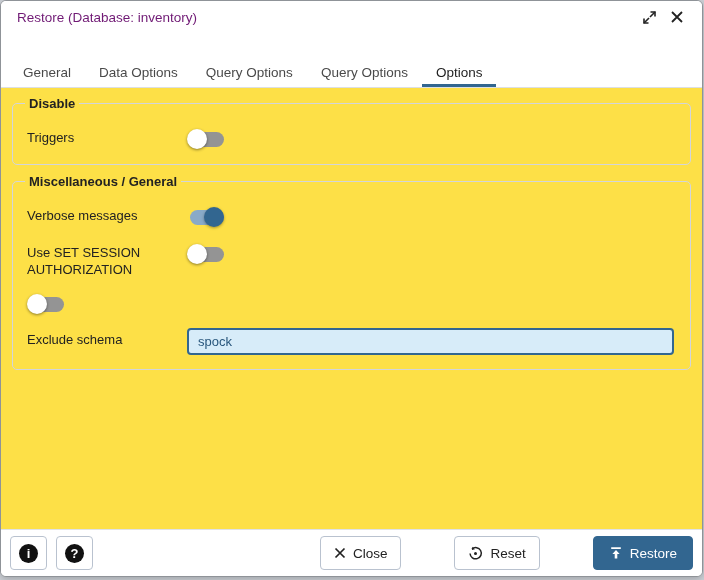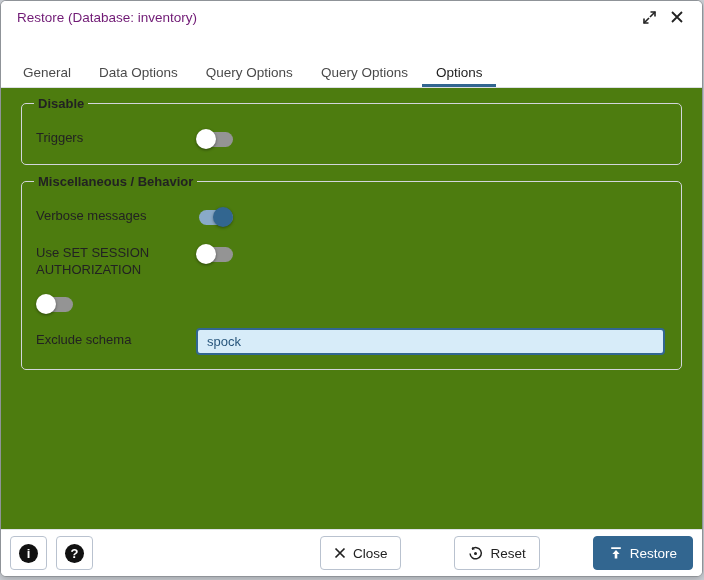--- a/index.html
+++ b/index.html
@@ -63,22 +63,22 @@
     cursor: pointer;
     background: transparent; border: none;
   }
   .tab.active {
     color: #1f1f1f;
     box-shadow: inset 0 -3px 0 #326690;
   }
   
   .content {
     flex: 1 1 auto;
-    background: #4d7c0f;
-    padding: 8px 20px;
+    background: #fde047;
+    padding: 8px 11px;
     overflow: hidden;
   }
   fieldset.group {
     border: 1px solid #d2d5db;
     border-radius: 5px;
     padding: 2px 14px 14px 14px;
     margin-bottom: 9px;
     min-height: 0;
   }
   fieldset.group legend {
@@ -230,21 +230,21 @@
         <span class="ctl">
           <span class="switch off">
             <span class="track"></span>
             <span class="thumb"></span>
           </span>
         </span>
       </div>
     </fieldset>
 
     <fieldset class="group">
-      <legend>Miscellaneous / Behavior</legend>
+      <legend>Miscellaneous / General</legend>
 
       <div class="row">
         <span class="lbl">Verbose messages</span>
         <span class="ctl">
           <span class="switch on">
             <span class="track"></span>
             <span class="thumb"></span>
           </span>
         </span>
       </div>

